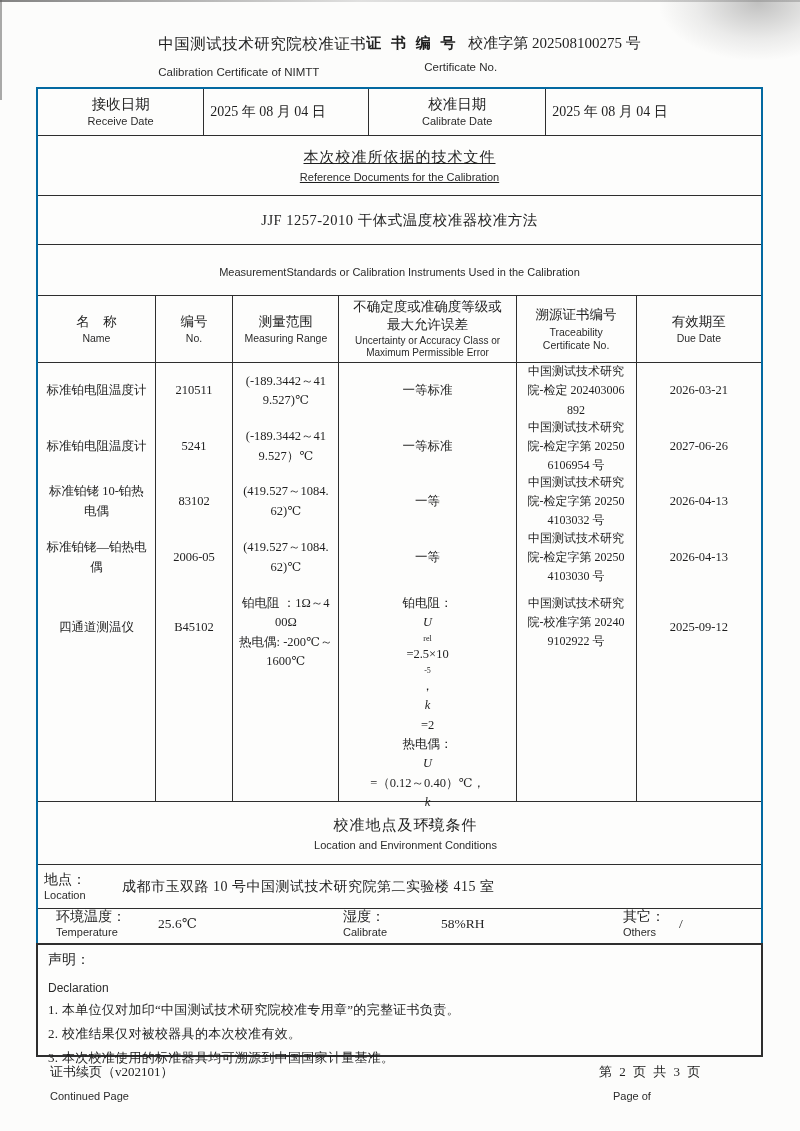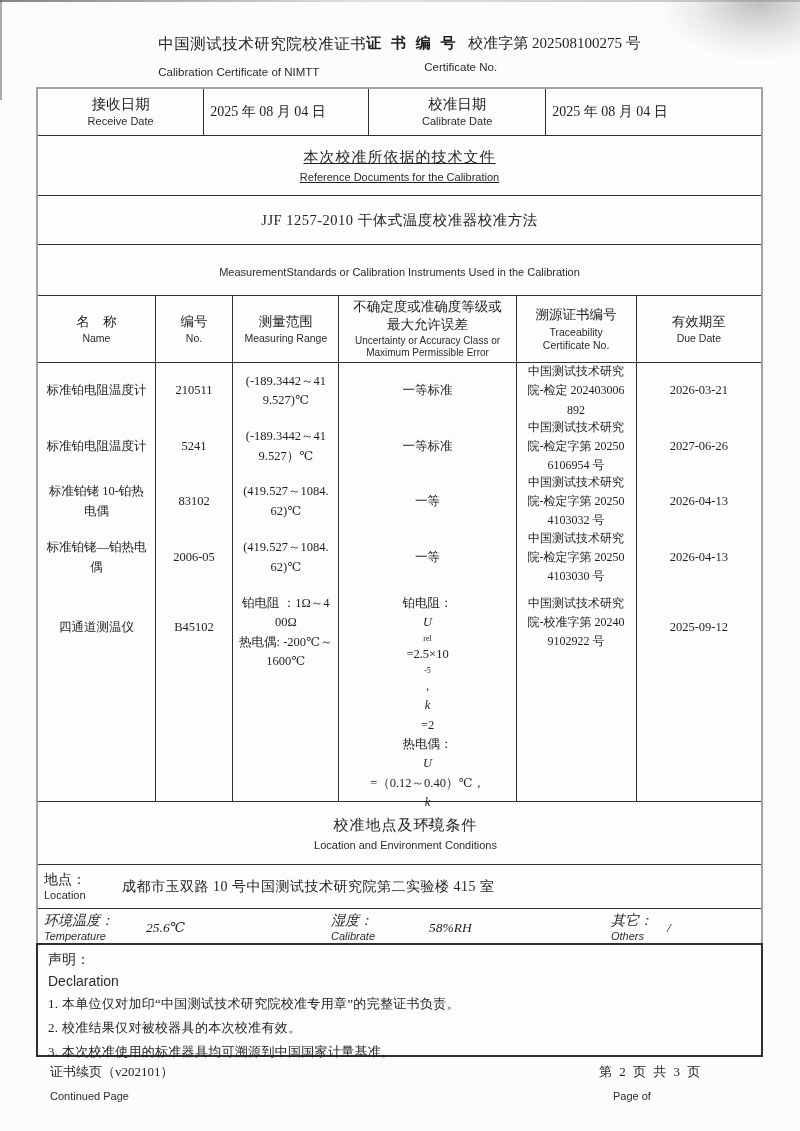--- a/index.html
+++ b/index.html
@@ -17,21 +17,21 @@
   
   .doc-header{position:absolute;top:34px;left:36px;right:37px;display:flex;justify-content:center;}
   .title-zh{font-size:15.5px;letter-spacing:.5px;}
   .title-en{font-size:11.5px;margin-top:11px;}
   .certno-line{font-size:15px;white-space:nowrap;}
   .certno-label{font-weight:600;letter-spacing:3px;margin-right:6px;}
   .certno-en{font-size:11.5px;margin-top:8px;margin-left:58px;}
 
   
   .main-table{position:absolute;top:87px;left:36px;width:727px;box-sizing:border-box;
-    border:2px solid #a3a3a3;background:#fdfdfc;}
+    border:2px solid #0369a1;background:#fdfdfc;}
   .bb{border-bottom:1.5px solid #2e2e2e;}
   .br{border-right:1.5px solid #2e2e2e;}
 
   .date-row{display:grid;grid-template-columns:23% 22.8% 24.5% auto;height:46px;}
   .dcell{box-sizing:border-box;display:flex;flex-direction:column;justify-content:center;align-items:center;}
   .dcell .zh{font-size:14.5px;line-height:1.2;}
   .dcell .en{font-size:11px;line-height:1.2;margin-top:1px;}
   .dval{align-items:flex-start;padding-left:6px;font-size:14px;}
 
   .sec-head{display:flex;flex-direction:column;justify-content:center;align-items:center;}
@@ -55,34 +55,34 @@
   .r5{justify-content:flex-start;padding-top:8px;}
   .r5-single{justify-content:flex-start;padding-top:32px;}
   sub{font-size:8px;} sup{font-size:8px;}
 
   .loc-row{height:43px;display:flex;align-items:center;}
   .lbl-block{padding-left:6px;display:flex;flex-direction:column;justify-content:center;}
   .lbl-block .zh{font-size:14px;line-height:1.15;}
   .lbl-block .en{font-size:11px;line-height:1.15;margin-top:1px;}
   .loc-value{font-size:14px;margin-left:36px;letter-spacing:.5px;}
 
-  .env-row{height:38px;display:flex;align-items:center;padding-left:0;font-style:italic;}
+  .env-row{height:38px;display:flex;align-items:flex-start;padding-left:12px;}
   .env-g1{flex:0 0 287px;display:flex;align-items:center;}
   .env-g2{flex:0 0 280px;display:flex;align-items:center;}
   .env-g3{flex:1;display:flex;align-items:center;}
   .env-g1 .lbl-block{width:102px;}
   .env-g2 .lbl-block{width:98px;}
   .env-g3 .lbl-block{width:56px;}
   .env-value{font-size:13.5px;}
 
   
   .decl-box{position:absolute;top:943px;left:36px;width:727px;height:114px;box-sizing:border-box;
     border:2px solid #2e2e2e;padding:6px 10px 0;background:#fdfdfc;}
   .decl-zh{font-size:14px;}
-  .decl-en{font-size:14px;margin-top:4px;}
+  .decl-en{font-size:12px;margin-top:12px;}
   .decl-item{font-size:13px;margin-top:6px;letter-spacing:.3px;}
 
   
   .footer{position:absolute;top:1063px;left:50px;right:37px;height:56px;}
   .footer-left-zh{font-size:13px;}
   .footer-left-en{font-size:11px;margin-top:9px;}
   .footer-right{position:absolute;left:549px;top:0;}
   .footer-right-zh{font-size:13px;letter-spacing:2px;}
   .footer-right-en{font-size:11px;margin-top:9px;margin-left:14px;}
 </style>

